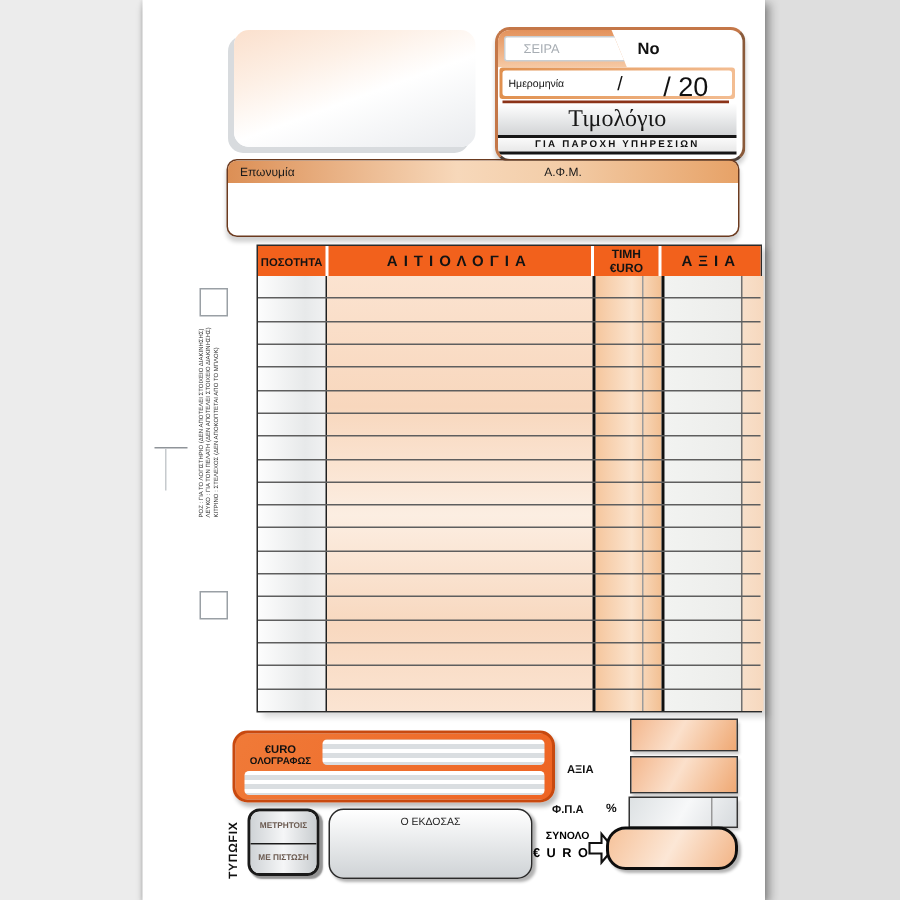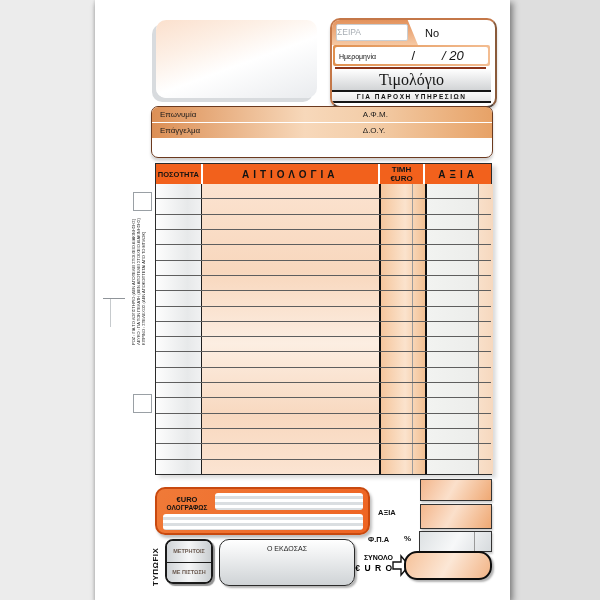--- a/index.html
+++ b/index.html
@@ -15,45 +15,45 @@
     background:linear-gradient(160deg,#fbe0cd 0%,#fdf0e6 30%,#ffffff 55%,#e9ebee 100%);
     box-shadow:-4px 4px 0 rgba(195,199,204,0.65);}
 
   
   .hdr{left:235px;top:18px;width:163px;height:86px;background:#ffffff;border:2px solid #c47748;
        border-bottom-color:#4f4038;border-right-color:#8a5a3a;border-radius:10px;overflow:hidden;
        box-shadow:0 3px 3px rgba(0,0,0,0.18);}
   .hdr-tab{left:0;top:0;width:86px;height:25px;background:linear-gradient(180deg,#e3925c,#f6c9a4);
        clip-path:polygon(0 0,88% 0,100% 100%,0 100%);}
   .serie-box{left:4px;top:4px;width:70px;height:15px;background:#fff;border:1px solid #c9ced2;border-radius:2px;
-       font-size:8.5px;color:#a7adb3;line-height:15px;padding-left:0;}
-  .no-label{left:93px;top:7px;font-size:11px;font-weight:normal;color:#111;}
+       font-size:8.5px;color:#a7adb3;line-height:15px;padding-left:12px;}
+  .no-label{left:93px;top:7px;font-size:11px;font-weight:bold;color:#111;}
   .date-band{left:1px;top:25px;width:157px;height:21px;background:linear-gradient(90deg,#e0904f,#f3bd92);border-radius:2px;}
   .date-field{left:2px;top:2px;right:2px;bottom:2px;background:#fff;border-radius:2px;}
   .date-label{left:4px;top:6px;font-size:7px;color:#111;}
   .slash1{left:50%;top:1px;font-size:13px;color:#111;}
-  .slash2{left:70%;top:1px;font-size:13px;color:#111;font-style:italic;}
+  .slash2{left:70%;top:1px;font-size:18px;color:#111;}
   .maroon-rule{left:3px;top:47px;width:151px;height:2px;background:#8b3318;}
   .title-zone{left:0;top:49px;width:159px;height:21px;background:linear-gradient(180deg,#ffffff,#d2d4d6);
        text-align:center;font-family:"Liberation Serif",serif;font-size:16px;color:#181818;line-height:22px;}
   .subtitle-zone{left:0;top:70px;width:159px;height:9px;border-top:2px solid #161616;border-bottom:2px solid #161616;
        background:linear-gradient(180deg,#fafafa,#e8e8e8);text-align:center;font-size:6.5px;font-weight:bold;
        letter-spacing:1.5px;color:#111;line-height:9px;}
 
   
   .cust{left:56px;top:106px;width:340px;height:50px;border:1.5px solid #6b3a1f;border-radius:7px;overflow:hidden;
         box-shadow:0 3px 3px rgba(0,0,0,0.18);}
   .cust-row{position:relative;height:15.2px;background:linear-gradient(90deg,#dc8f55,#f7d8ba 45%,#f3cda8 65%,#e7a267);
         border-bottom:1.6px solid #ffffff;}
   .cust-row:last-child{border-bottom:none;}
   .cust-left{position:absolute;left:8px;top:3px;font-size:8px;color:#1a1a1a;}
   .cust-right{position:absolute;left:62%;top:3px;font-size:8px;color:#1a1a1a;}
 
   
-  .tbl{left:60px;top:163px;width:337px;height:312px;border:1.5px solid #2b2b2b;box-sizing:border-box;
+  .tbl{left:76px;top:163px;width:337px;height:312px;border:1.5px solid #2b2b2b;box-sizing:border-box;
        box-shadow:4px 3px 4px rgba(0,0,0,0.15);}
   .thead{left:0;top:0;width:100%;height:20px;background:#f2611c;display:flex;}
   .th{height:100%;display:flex;align-items:center;justify-content:center;color:#131313;box-sizing:border-box;}
   .th+.th{border-left:2px solid #ffffff;}
   .th-qty{width:45px;font-size:7.5px;font-weight:bold;}
   .th-desc{width:178px;font-size:10px;font-weight:bold;letter-spacing:4px;}
   .th-price{width:46px;font-size:8px;font-weight:bold;flex-direction:column;line-height:9px;}
   .th-val{width:68px;font-size:10px;font-weight:bold;letter-spacing:4px;}
   .tbody{left:0;top:20px;right:0;bottom:0;}
   .col{position:absolute;top:0;bottom:0;box-sizing:border-box;}
@@ -147,24 +147,20 @@
       <div class="abs maroon-rule"></div>
       <div class="abs title-zone">Τιμολόγιο</div>
       <div class="abs subtitle-zone">ΓΙΑ ΠΑΡΟΧΗ ΥΠΗΡΕΣΙΩΝ</div>
     </div>
 
     <div class="abs cust">
       <div class="cust-row">
         <span class="cust-left">Επωνυμία</span>
         <span class="cust-right">Α.Φ.Μ.</span>
       </div>
-      <div class="cust-row">
-        <span class="cust-left">Επάγγελμα</span>
-        <span class="cust-right">Δ.Ο.Υ.</span>
-      </div>
     </div>
 
     <div class="abs tbl">
       <div class="abs thead">
         <div class="th th-qty">ΠΟΣΟΤΗΤΑ</div>
         <div class="th th-desc">ΑΙΤΙΟΛΟΓΙΑ</div>
         <div class="th th-price">
           <span>ΤΙΜΗ</span>
           <span>€URO</span>
         </div>

